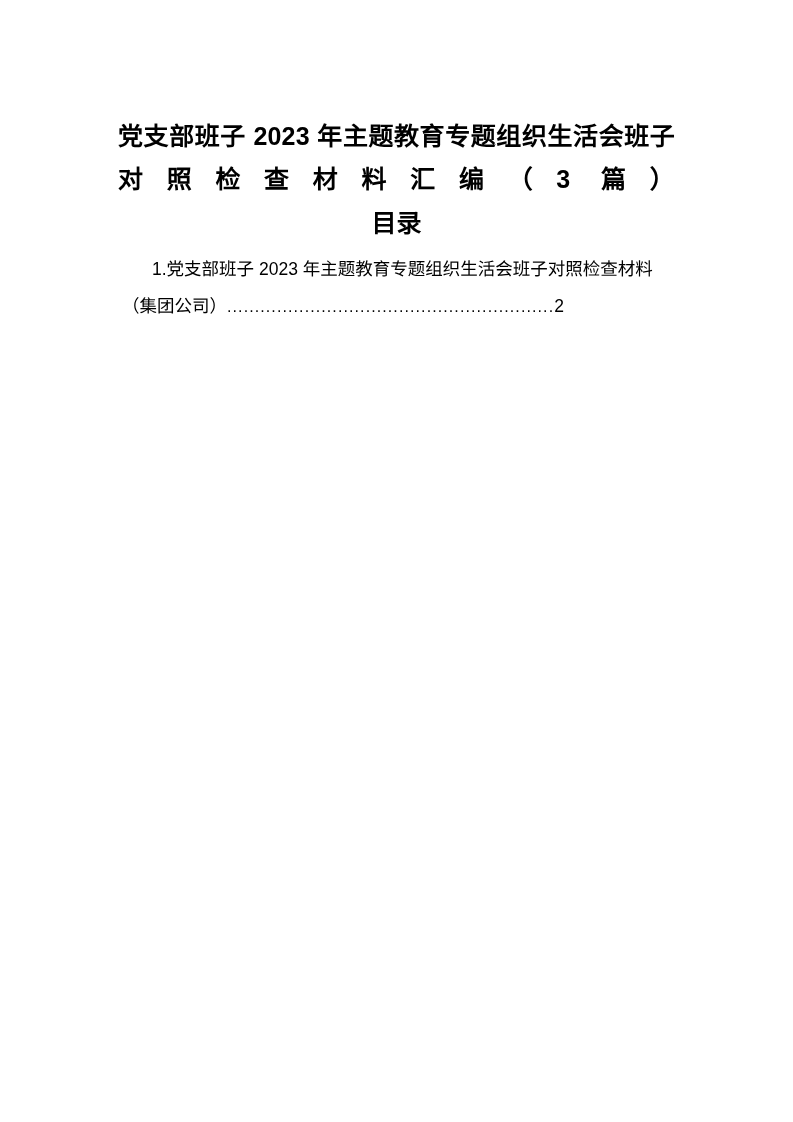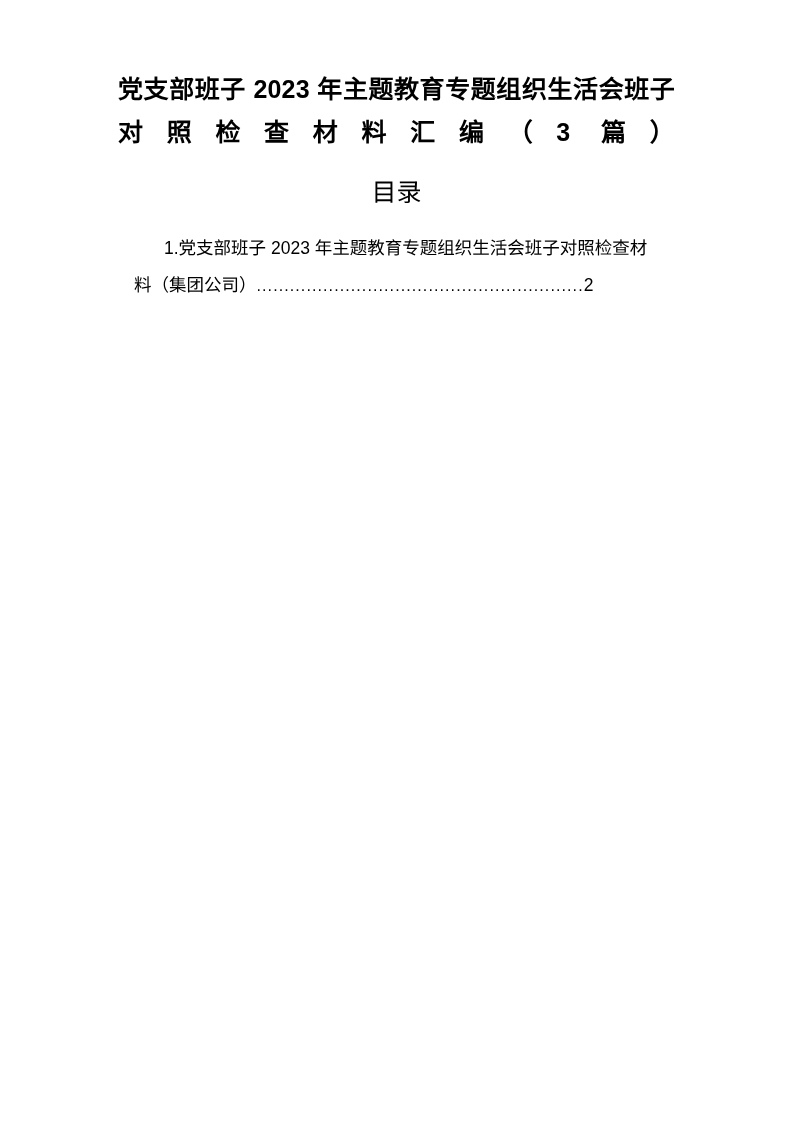--- a/index.html
+++ b/index.html
@@ -15,42 +15,42 @@
     position: relative;
     overflow: hidden;
   }
   .page {
     position: absolute;
     left: 0;
     top: 0;
     width: 793px;
     height: 1122px;
     box-sizing: border-box;
-    padding: 68px 118px 0 118px;
+    padding: 115px 118px 0 118px;
   }
   .doc-title {
     font-size: 25px;
     font-weight: bold;
     line-height: 43px;
     text-align: justify;
     text-align-last: justify;
     letter-spacing: 0.2px;
     margin: 0 0 0 0;
     color: #000000;
   }
   .toc-heading {
     font-size: 25px;
-    font-weight: normal;
+    font-weight: bold;
     line-height: 44px;
     text-align: center;
-    margin: 16px 0 6px 0;
+    margin: 0 0 6px 0;
     color: #000000;
   }
   .toc-list {
-    margin: 16px;
+    margin: 4px;
     padding: 0;
     list-style: none;
   }
   .toc-entry {
     font-size: 17.5px;
     line-height: 37px;
     color: #000000;
     text-indent: 30px;
     margin-bottom: 0px;
   }

